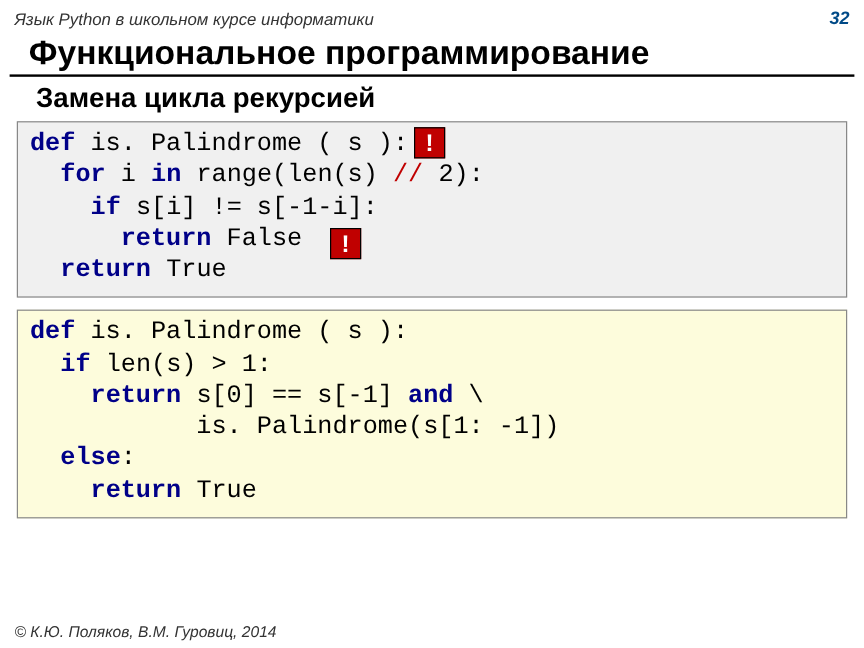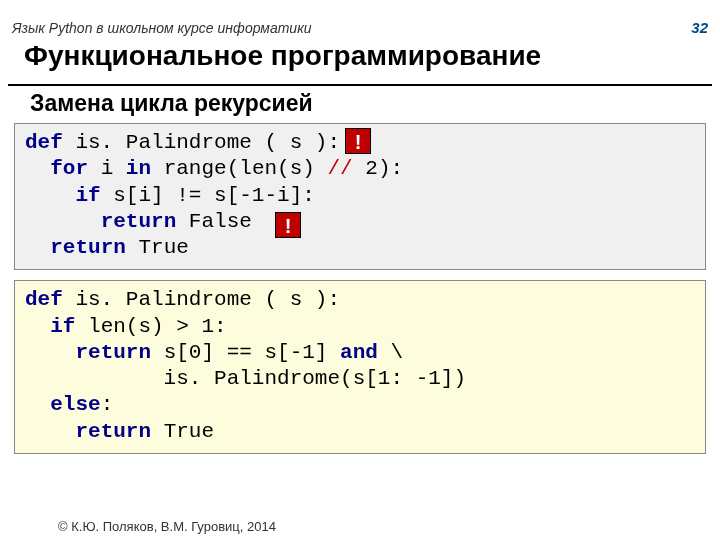--- a/index.html
+++ b/index.html
@@ -8,36 +8,36 @@
     height: 540px;
     font-family: Arial, Helvetica, sans-serif;
     background: #fff;
     position: relative;
     overflow: hidden;
   }
   .header {
     display: flex;
     justify-content: space-between;
     align-items: center;
-    padding: 19px 12px 2px 12px;
+    padding: 7px 12px 2px 12px;
     font-style: italic;
     font-size: 14px;
     color: #333;
   }
   .page-num {
     font-weight: bold;
     color: #004a87;
     font-style: italic;
     font-size: 15px;
     margin-left: 44px;
   }
   .title {
     font-size: 28px;
     font-weight: bold;
-    padding: 2px 16px 12px 16px;
+    padding: 2px 16px 2px 16px;
     color: #000;
     border-bottom: 2px solid #000;
     margin: 0 8px;
   }
   .subtitle {
     font-size: 23px;
     font-weight: bold;
     padding: 4px 14px 6px 30px;
     color: #000;
   }
@@ -69,23 +69,23 @@
     border: 1px solid #000;
   }
   .footer {
     position: absolute;
     bottom: 6px;
     left: 0;
     right: 0;
     display: flex;
     justify-content: space-between;
     padding: 0 12px;
+    font-style: italic;
     font-size: 13px;
     color: #333;
-    margin-left: 46px;
   }
 </style>
 </head>
 <body>
 
 <div class="header">
   <span>Язык Python в школьном курсе информатики</span>
   <span class="page-num">32</span>
 </div>
 

